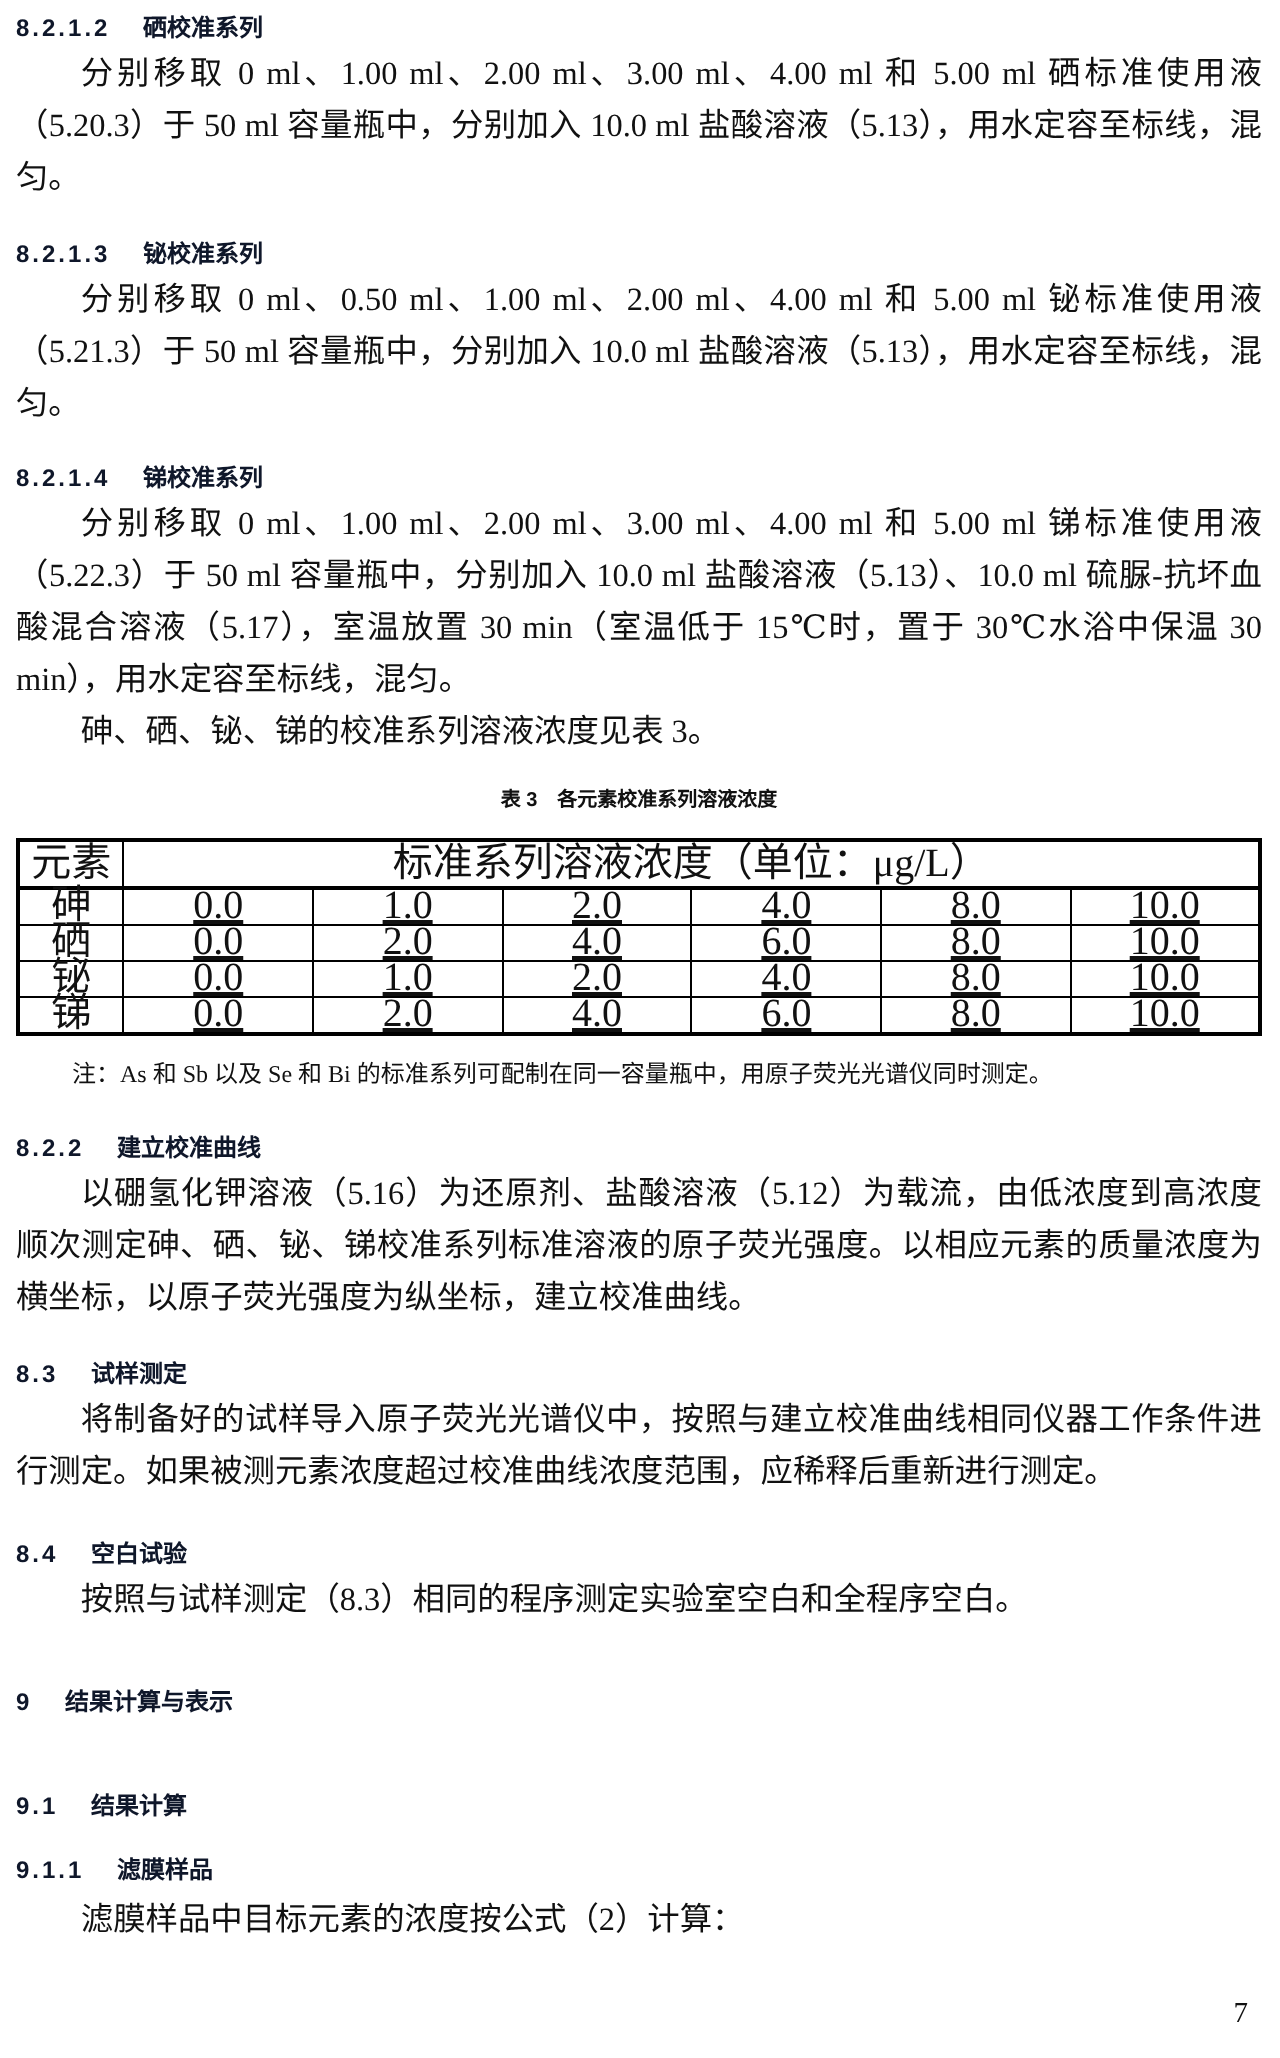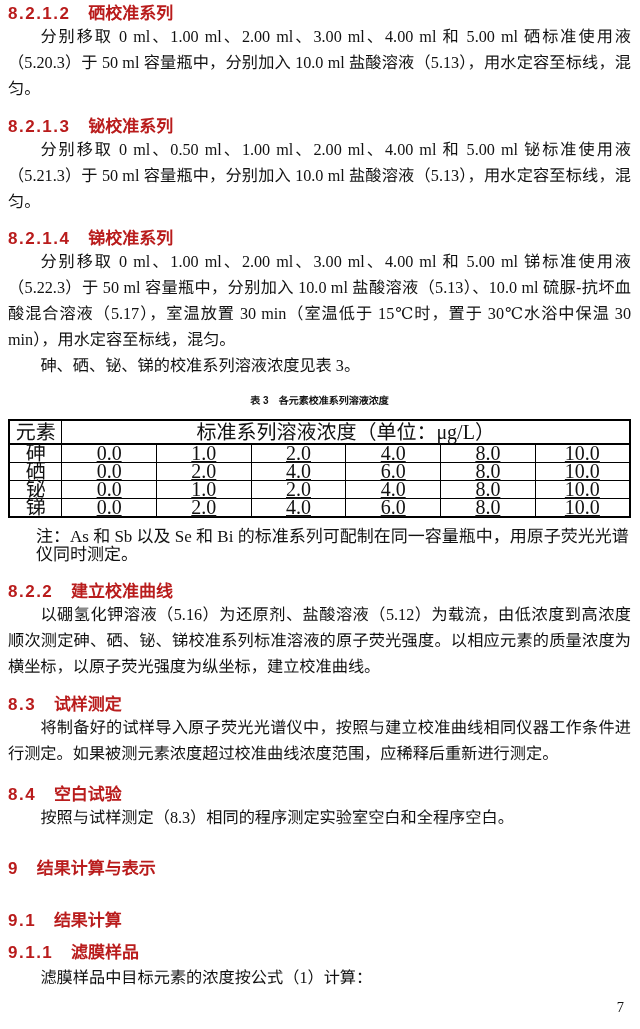--- a/index.html
+++ b/index.html
@@ -13,24 +13,24 @@
   }
   .page {
     box-sizing: border-box;
     width: 640px; height: 1029px;
     padding: 4px 9px 0 8px;
     position: relative;
   }
   .heading {
     font-family: "Liberation Sans", "DejaVu Sans", sans-serif;
     font-weight: bold;
-    font-size: 17px;
+    font-size: 12px;
     line-height: 20px;
     margin: 0;
-    color: #b91c1c;
+    color: #0f172a;
   }
   .heading .num { letter-spacing: 1.5px; margin-right: 13px; font-weight: bold; }
   .mt-h2  { margin-top: 15px; }
   .mt-h3  { margin-top: 14px; }
   .mt-h4  { margin-top: 18px; }
   p.body {
     font-size: 16.2px;
     line-height: 26px;
     text-align: justify;
     text-align-last: left;
@@ -68,21 +68,21 @@
   table.conc tr.hdr td {
     height: 22px;
     line-height: 22px;
     border-bottom: 2px solid #000;
   }
   table.conc td.el-col { width: 8.5%; }
   table.conc td.val-col { width: 15.25%; text-decoration: underline; }
   p.note {
     margin: 10px 0 0 0;
     padding-left: 28px;
-    font-size: 17px;
+    font-size: 12px;
     line-height: 18px;
   }
   .pageno {
     position: absolute;
     top: 999px;
     right: 16px;
     font-size: 14.5px;
     font-family: "Liberation Serif", "DejaVu Serif", serif;
   }
   .gap-9   { margin-top: 28px; }
@@ -192,17 +192,17 @@
 
   <h2 class="heading gap-91">
     <span class="num">9.1</span>
     <span class="ttl">结果计算</span>
   </h2>
 
   <h2 class="heading gap-911">
     <span class="num">9.1.1</span>
     <span class="ttl">滤膜样品</span>
   </h2>
-  <p class="body last">滤膜样品中目标元素的浓度按公式（1）计算：</p>
+  <p class="body last">滤膜样品中目标元素的浓度按公式（2）计算：</p>
 
   <div class="pageno">7</div>
 
 </div>
 
 </body></html>

